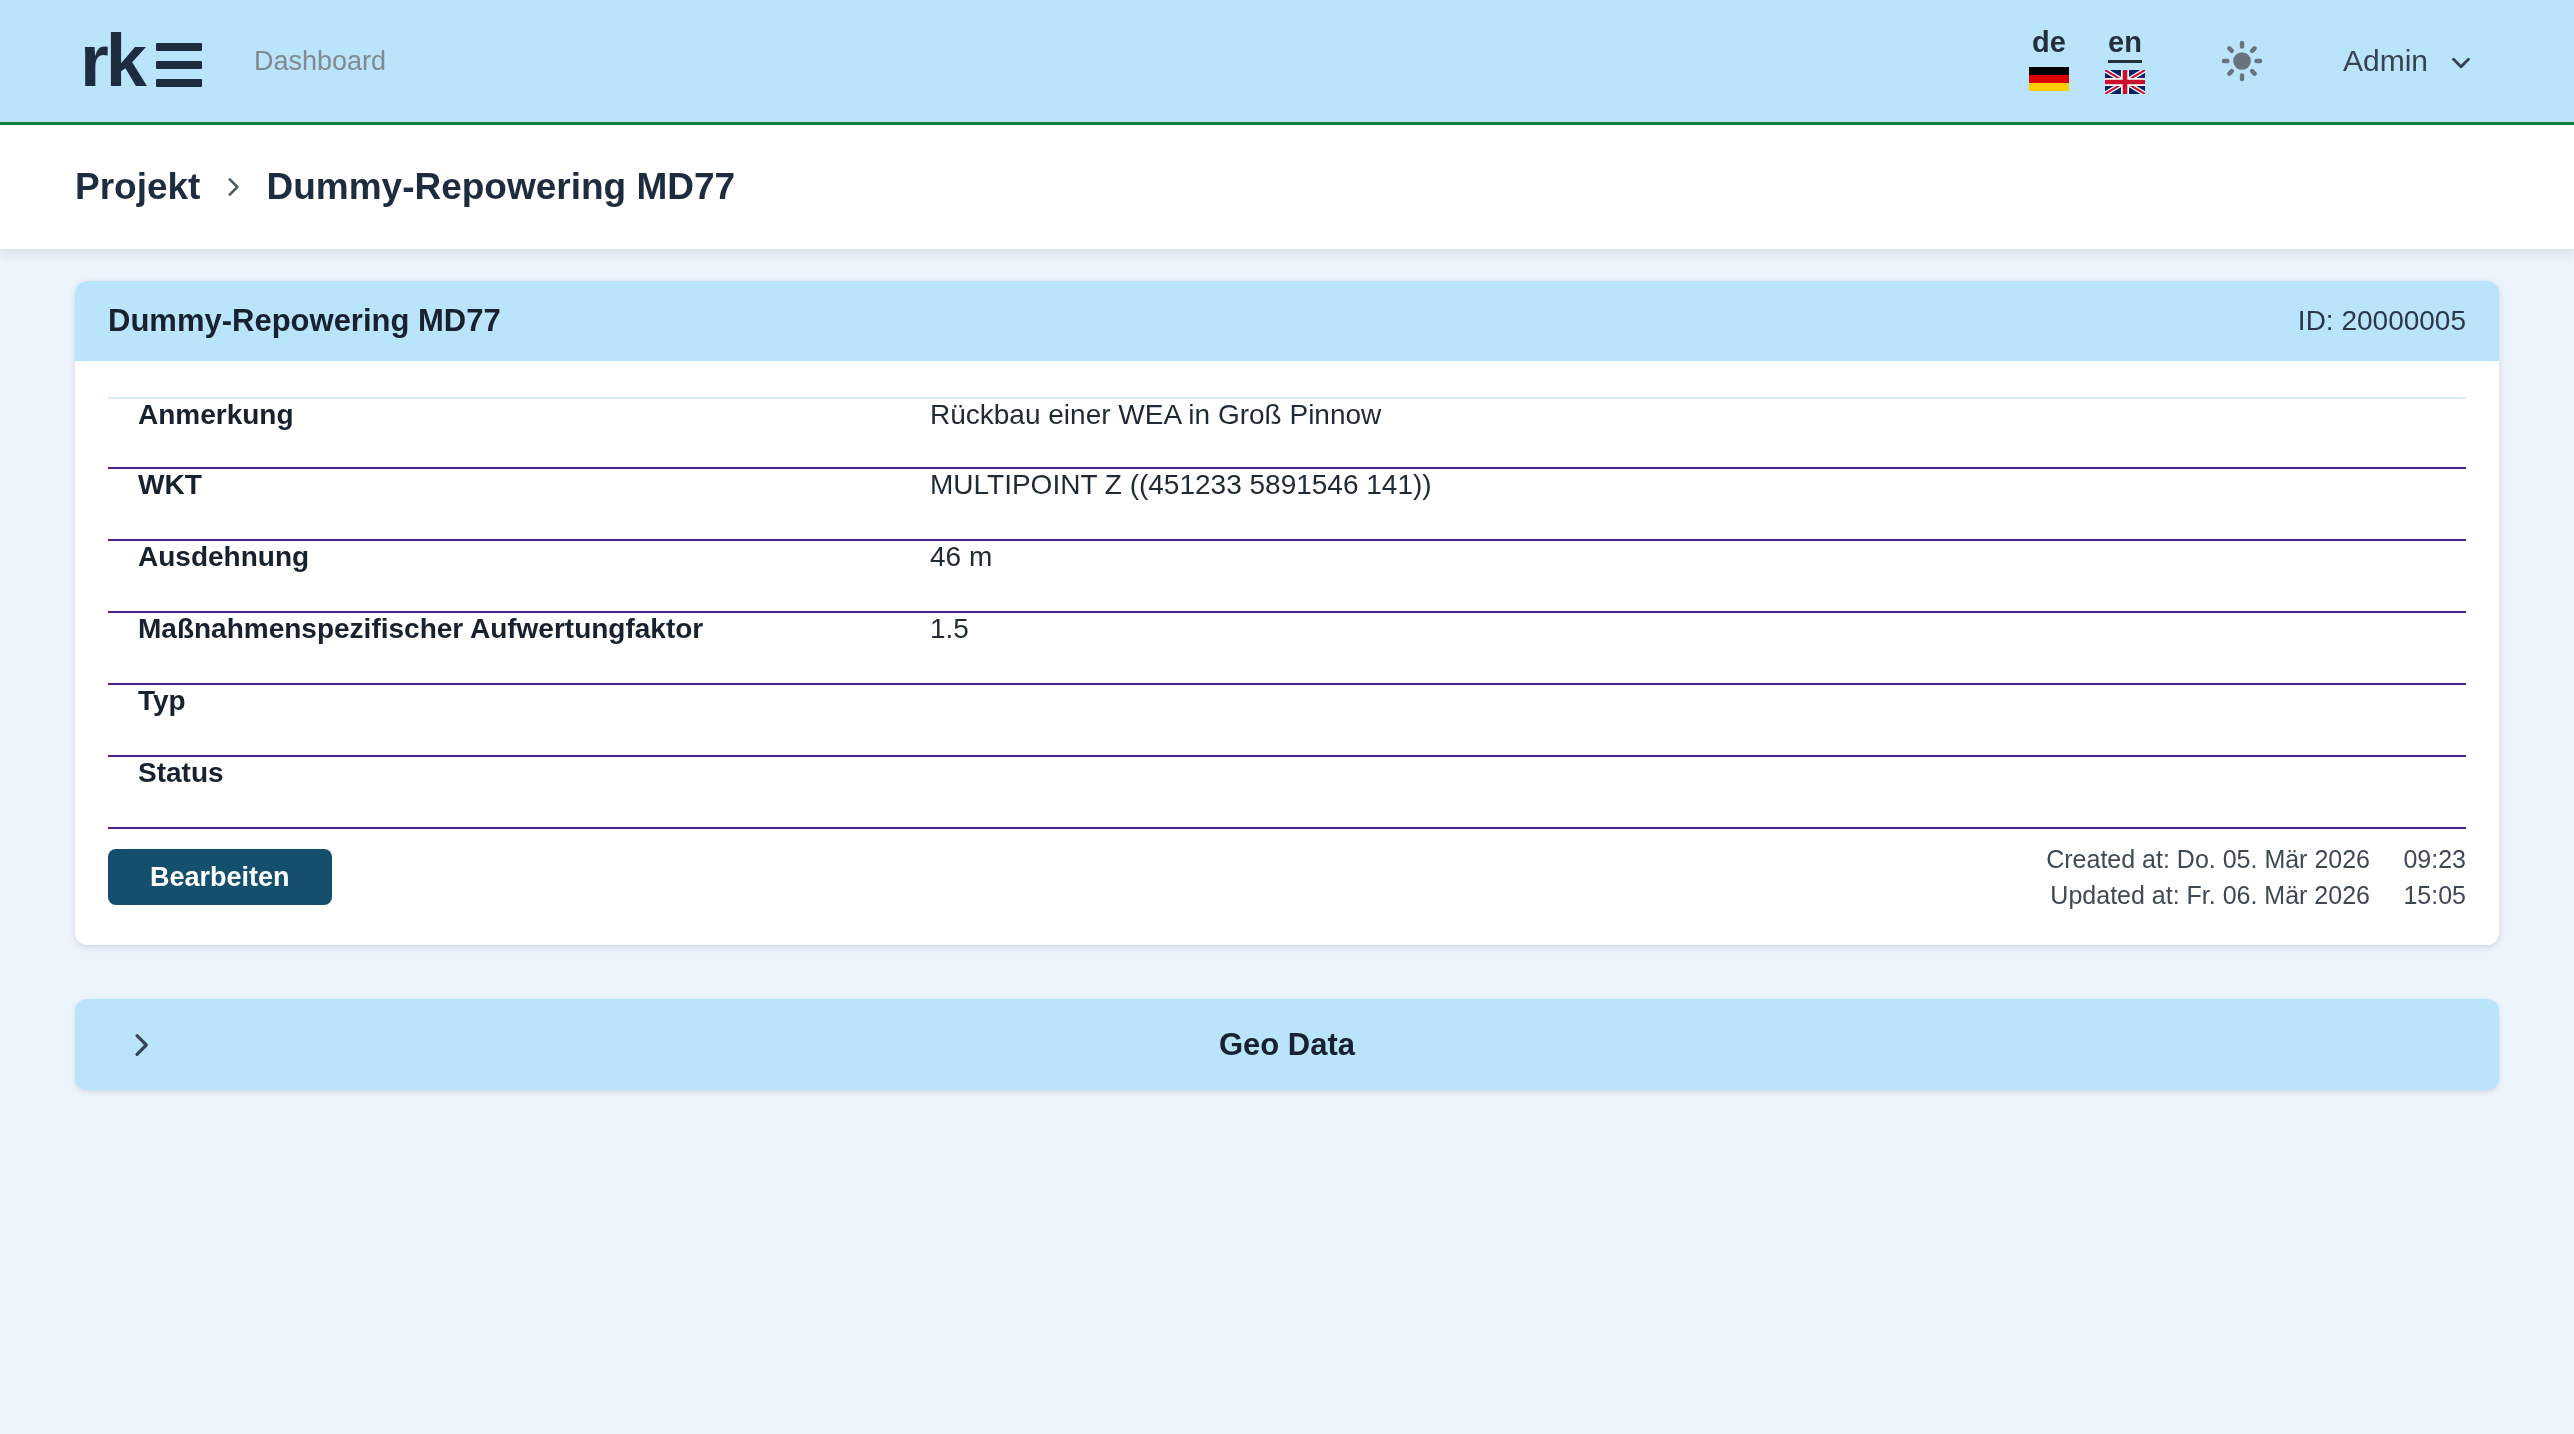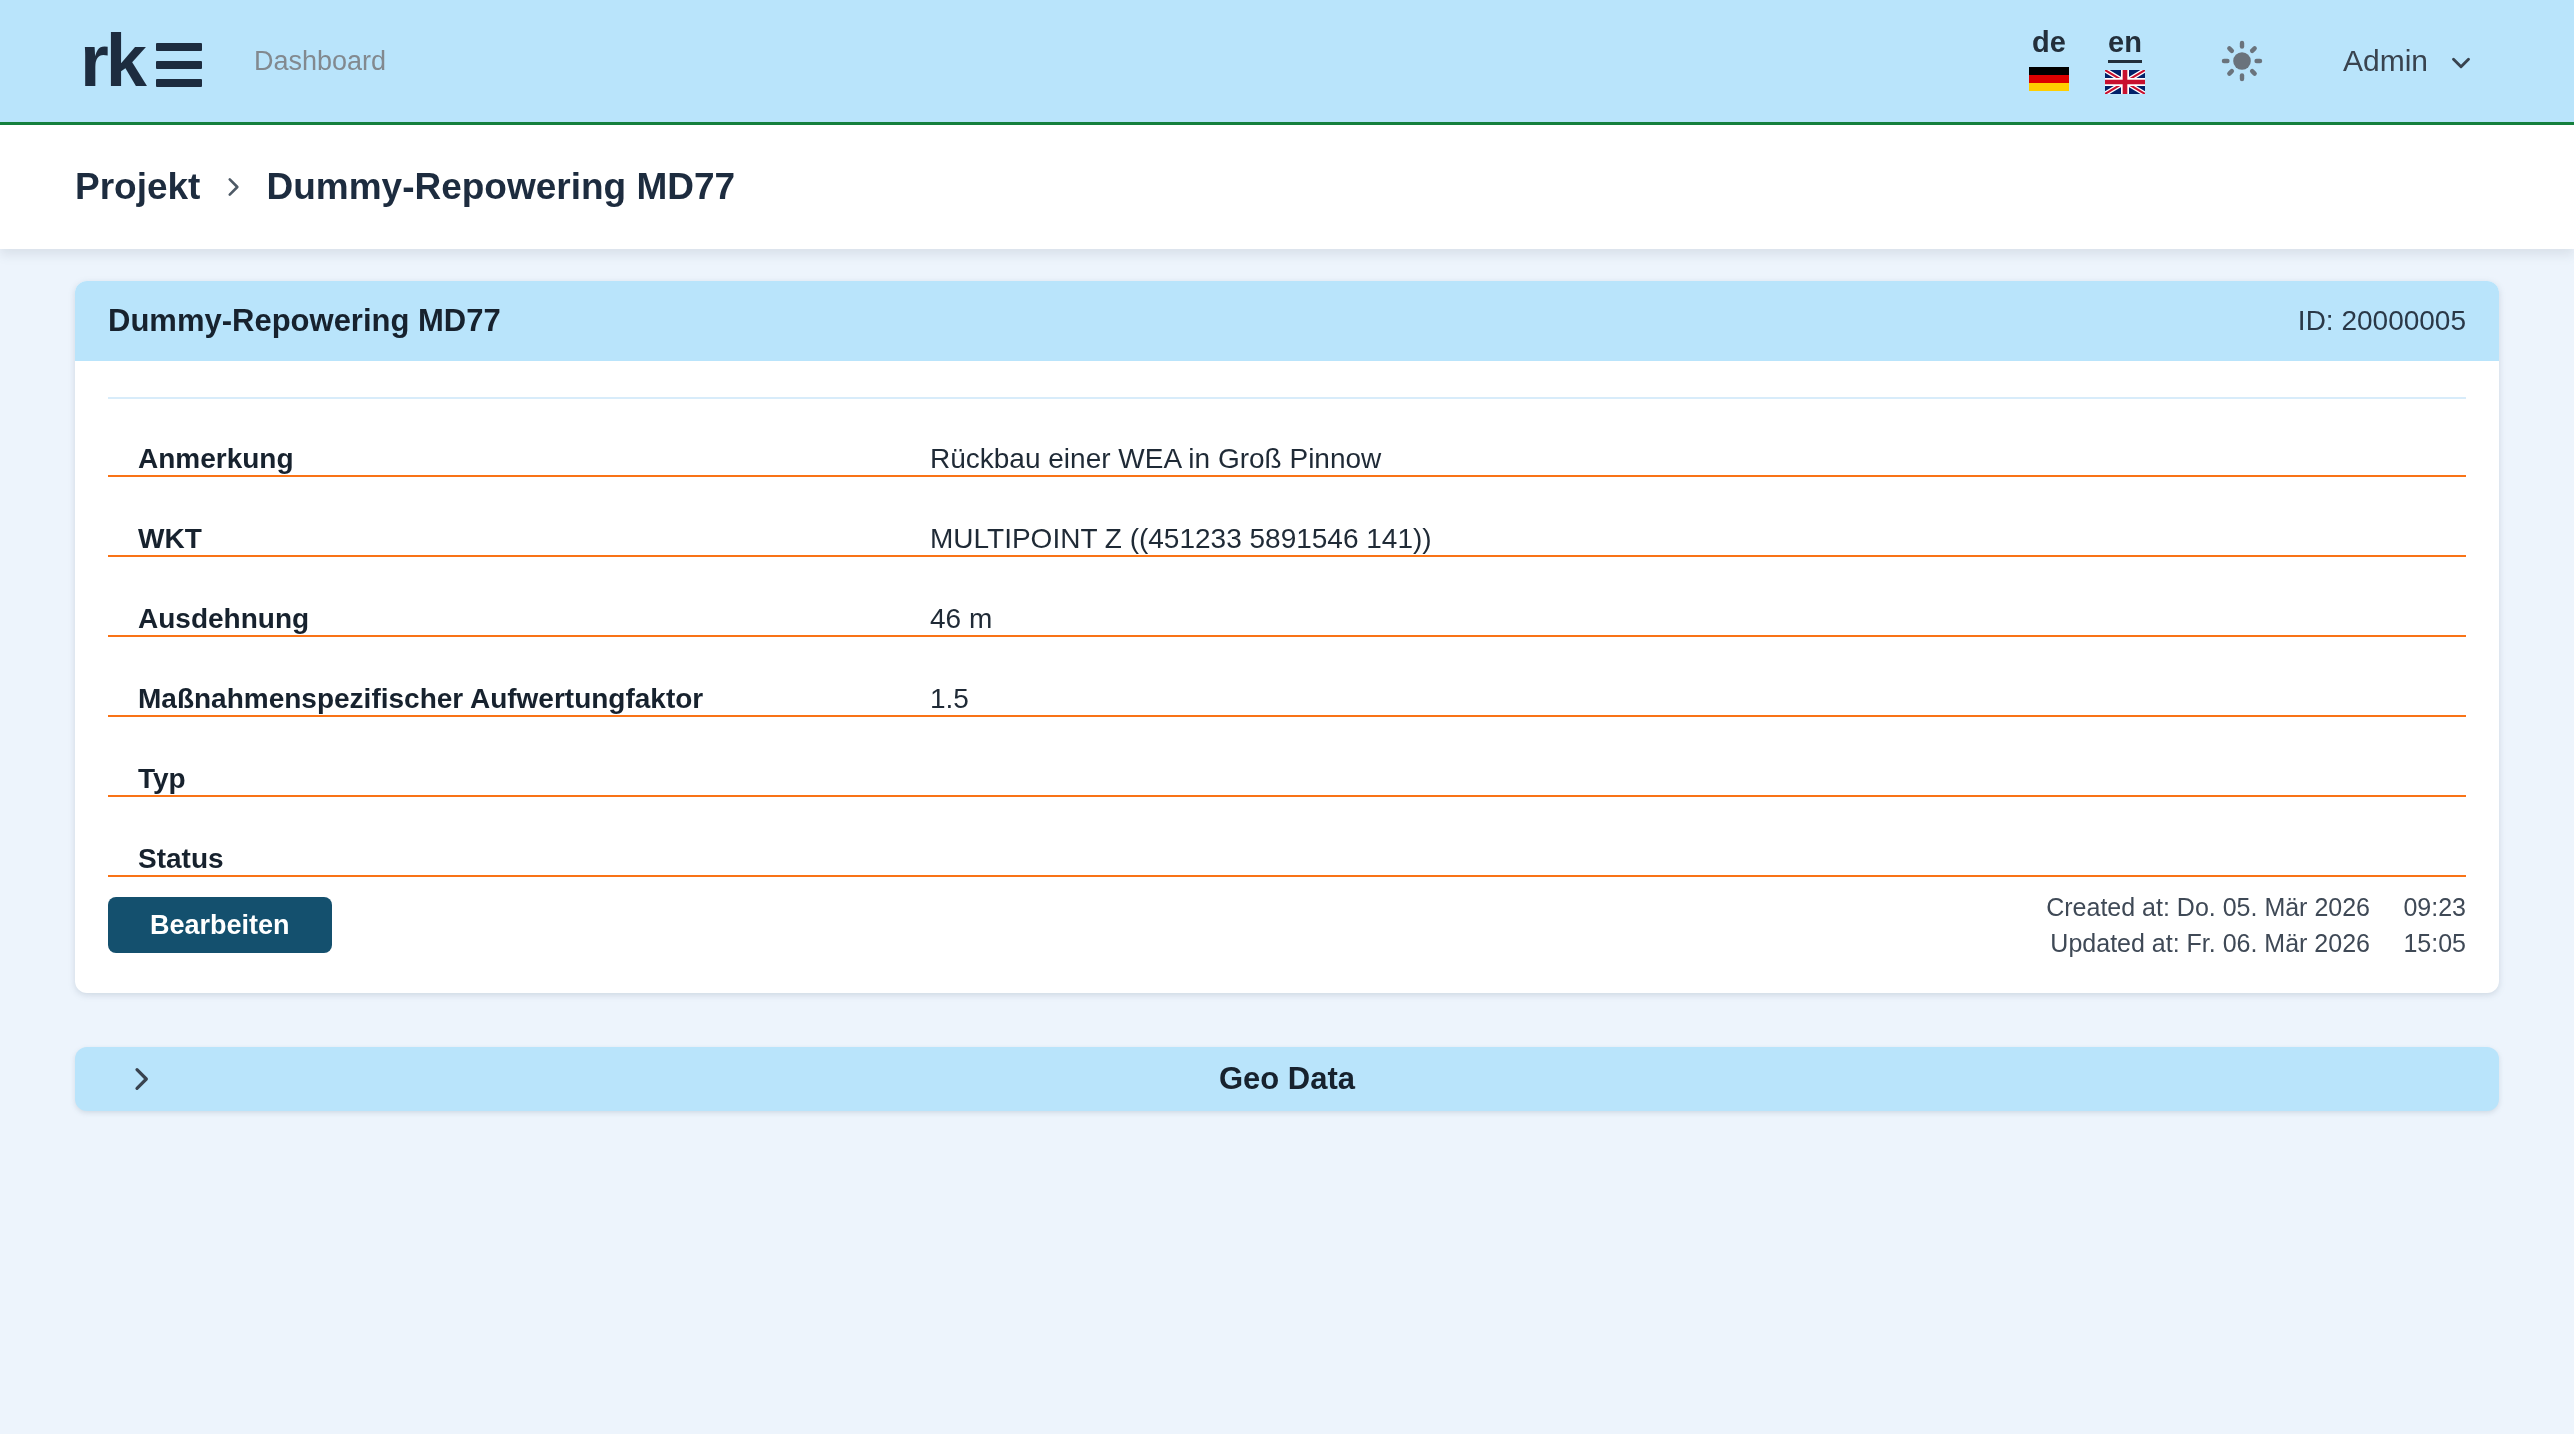--- a/index.html
+++ b/index.html
@@ -91,23 +91,23 @@
     align-items: center;
     justify-content: space-between;
     padding: 0 33px;
   }
   .card-title { font-size: 31px; font-weight: 700; color: #17222e; }
   .card-id { font-size: 28px; color: #2a3847; }
 
   .detail-table { margin: 36px 33px 0; }
   .detail-row {
     display: flex;
-    align-items: flex-end;
-    height: 80px;
-    border-bottom: 2px solid #f97316;
+    align-items: flex-start;
+    height: 72px;
+    border-bottom: 2px solid #4c1d95;
   }
   .detail-row:first-child { border-top: 2px solid #d8ecfa; }
   .detail-label {
     flex: 0 0 822px;
     padding-left: 30px;
     font-size: 28px;
     font-weight: 700;
     color: #17222e;
   }
   .detail-value { font-size: 28px; color: #1f2a36; }
@@ -137,21 +137,21 @@
     font-size: 25px;
     color: #3f4956;
     line-height: 34px;
   }
   .ts-date { text-align: right; }
   .ts-time { text-align: right; }
 
   
   .geo-bar {
     margin-top: 54px;
-    height: 64px;
+    height: 91px;
     background: #b9e4fb;
     border-radius: 12px;
     box-shadow: 0 2px 5px rgba(110, 130, 150, 0.22);
     display: flex;
     align-items: center;
     justify-content: center;
     position: relative;
     cursor: pointer;
   }
   .geo-title { font-size: 31px; font-weight: 700; color: #17222e; }

